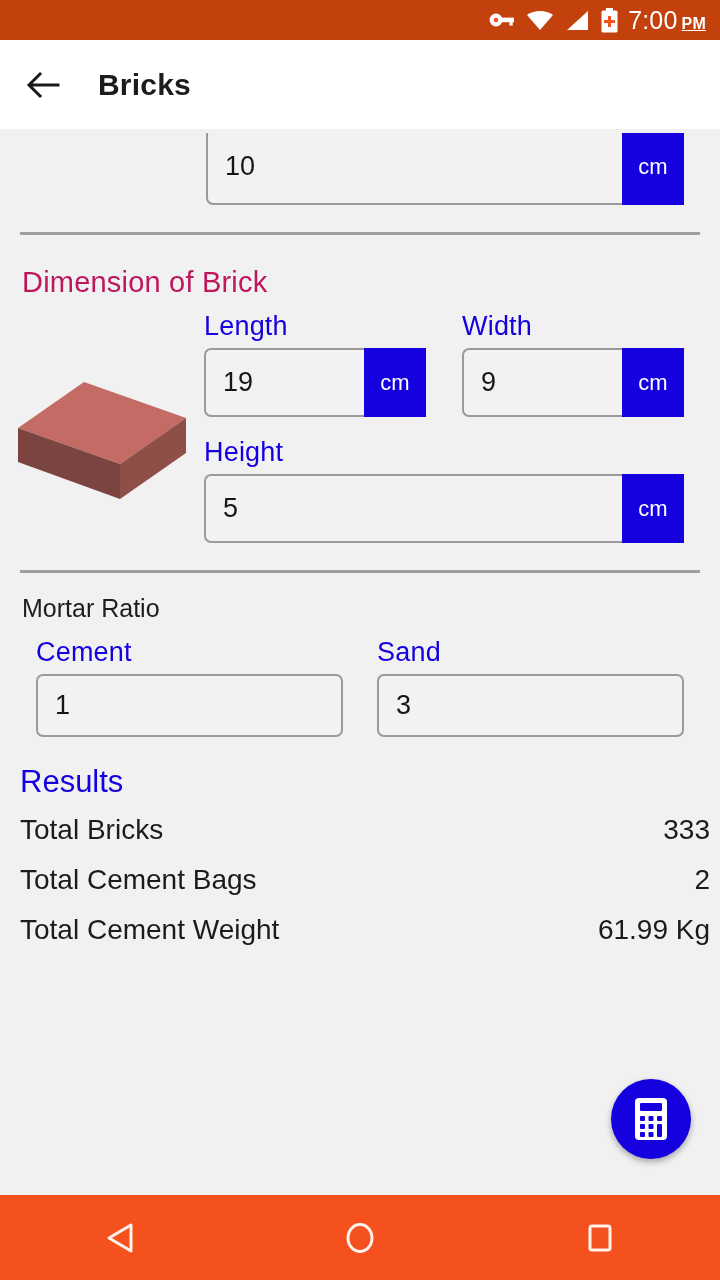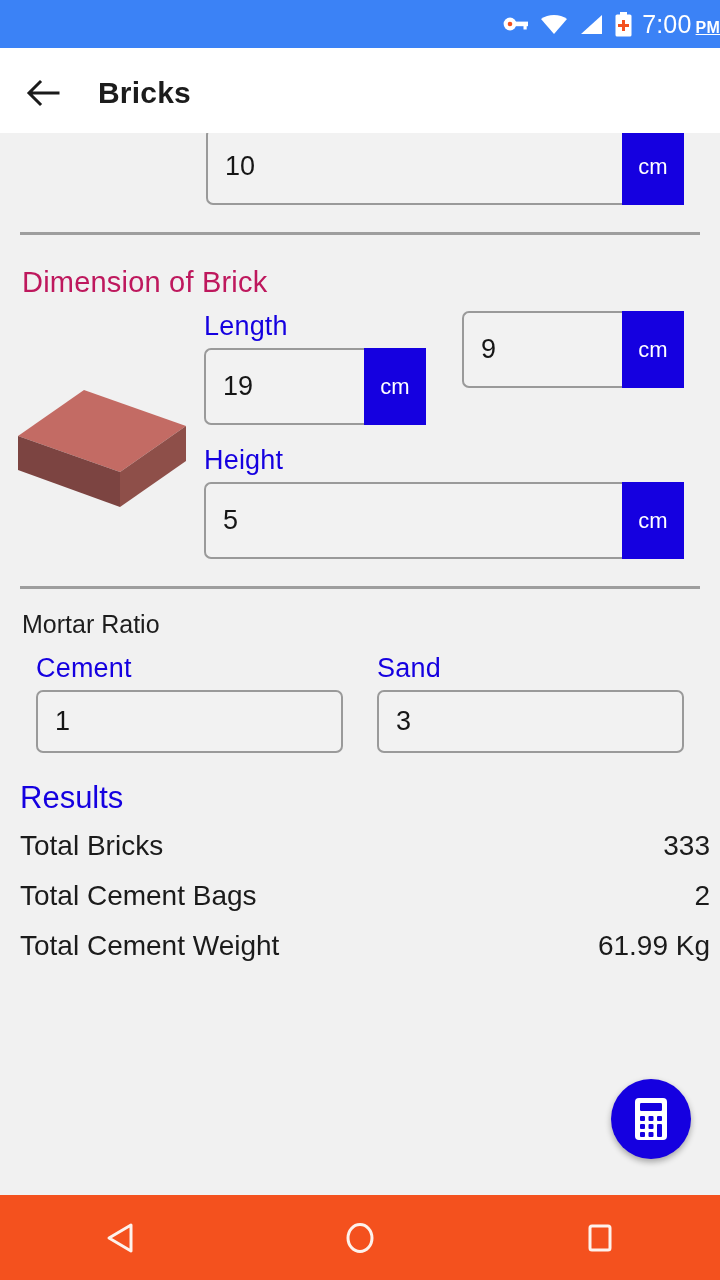--- a/index.html
+++ b/index.html
@@ -6,23 +6,23 @@
   html, body {
     width: 720px; height: 1280px;
     background: #f2f2f2;
     font-family: "Liberation Sans", sans-serif;
     overflow: hidden;
   }
   .phone { position: relative; width: 720px; height: 1280px; background: #f1f1f1; }
 
   
   .status-bar {
-    height: 48px; background: #3b82f6;
+    height: 40px; background: #c2410c;
     display: flex; align-items: center; justify-content: flex-end;
-    gap: 10px;
+    padding-right: 14px; gap: 10px;
   }
   .status-icons { display: flex; align-items: center; gap: 11px; }
   .sicon { display: block; }
   .status-time {
     color: #ffffff; font-size: 25px; font-weight: 500;
     letter-spacing: .2px; display: flex; align-items: baseline; gap: 4px;
   }
   .status-time .ampm { font-size: 16px; font-weight: 700; text-decoration: underline; }
 
   
@@ -35,21 +35,21 @@
     font-size: 30px; font-weight: 700; color: #1c1c1c; letter-spacing: .2px;
   }
 
   
   .content {
     position: absolute; top: 133px; left: 0; right: 0; bottom: 85px;
     background: #f1f1f1; overflow: hidden;
   }
 
   
-  .field { display: flex; align-items: stretch; height: 77px; }
+  .field { display: flex; align-items: stretch; height: 69px; }
   .field .box {
     background: #f2f2f2; border: 2px solid #9a9a9a;
     border-right: none; border-radius: 7px 0 0 7px;
     display: flex; align-items: center; padding-left: 17px;
     font-size: 27px; color: #161616;
   }
   .field .unit {
     background: #1500e0; color: #ffffff;
     width: 62px; display: flex; align-items: center; justify-content: center;
     font-size: 22px; font-weight: 500;
@@ -178,20 +178,21 @@
       <div class="brick-fields">
         <div class="lw-row">
           <div class="lw-col">
             <div class="field-label">Length</div>
             <div class="field">
               <div class="box">19</div>
               <div class="unit">cm</div>
             </div>
           </div>
           <div class="lw-col">
+            <div class="field-label">Width</div>
             <div class="field">
               <div class="box">9</div>
               <div class="unit">cm</div>
             </div>
           </div>
         </div>
         <div class="height-row">
           <div class="field-label">Height</div>
           <div class="field">
             <div class="box">5</div>

